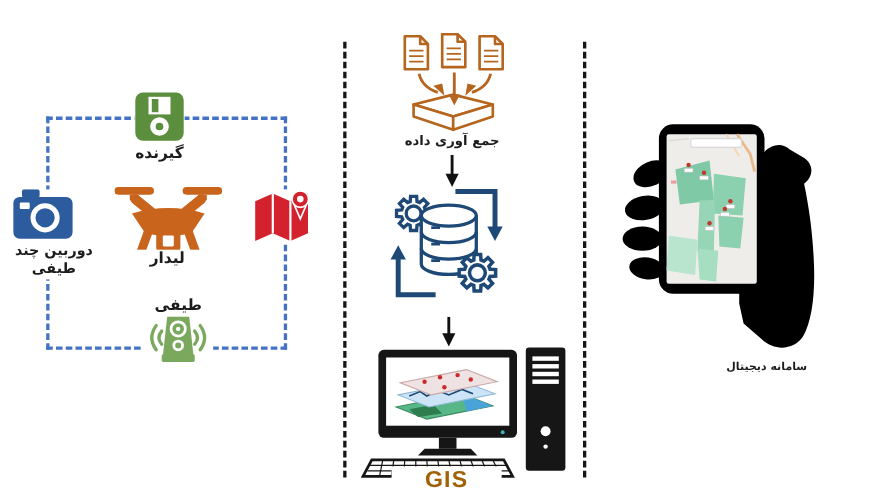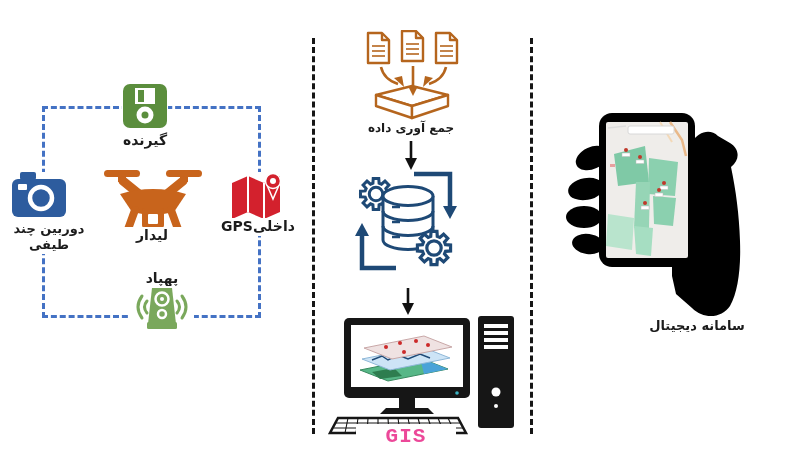--- a/index.html
+++ b/index.html
@@ -1,21 +1,21 @@
 <!DOCTYPE html>
 <html><head>
 <meta charset="utf-8">
 <style>
   html,body{margin:0;padding:0;background:#fff;}
   .canvas{position:relative;width:800px;height:450px;background:#ffffff;overflow:hidden;
           font-family:"DejaVu Sans",sans-serif;}
   .icon{position:absolute;}
   .lbl{position:absolute;font-weight:700;color:#1c1c1c;font-size:14px;text-align:center;
        direction:rtl;background:#fff;line-height:1.25;}
-  .gis{font-family:Liberation Mono, monospace;font-size:21px;direction:ltr;letter-spacing:1px;color:#ec4899;}
+  .gis{font-family:Liberation Sans, sans-serif;font-size:21px;direction:ltr;letter-spacing:1px;color:#a16207;}
   .loop-rect{position:absolute;left:42px;top:106px;width:213px;height:206px;
              border:3px dashed #4472c4;z-index:1;}
   .icon,.lbl{z-index:2;}
   .vdash{position:absolute;top:38px;height:396px;width:0;border-left:3px dashed #161616;}
   .arrow-down{position:absolute;}
 </style>
 </head>
 <body>
 
 <div class="canvas">
@@ -60,23 +60,22 @@
 
   <svg class="icon" style="left:229px;top:172px" width="58" height="50" viewBox="0 0 58 50">
     <rect x="0" y="0" width="58" height="50" fill="#fff"></rect>
     <path d="M3,11 L19,4 L35,11 L51,4 L51,40 L35,47 L19,40 L3,47 Z" fill="#d3212d"></path>
     <line x1="19" y1="4" x2="19" y2="40" stroke="#fff" stroke-width="2"></line>
     <line x1="35" y1="11" x2="35" y2="47" stroke="#fff" stroke-width="2"></line>
     <polygon points="38,13 50,13 44,27" fill="#d3212d" stroke="#fff" stroke-width="1.5"></polygon>
     <circle cx="44" cy="9" r="7.5" fill="#d3212d" stroke="#fff" stroke-width="1.5"></circle>
     <circle cx="44" cy="9" r="3" fill="#fff"></circle>
   </svg>
-  <div class="lbl" style="left:216px;top:218px;width:84px">داخلیGPS</div>
-
-  <div class="lbl" style="left:127px;top:270px;width:70px">پهپاد</div>
+
+  <div class="lbl" style="left:127px;top:270px;width:70px">طیفی</div>
   <svg class="icon" style="left:130px;top:286px" width="64" height="54" viewBox="0 0 64 54">
     <rect x="0" y="0" width="64" height="54" fill="#fff"></rect>
     <polygon points="22,2 42,2 46,38 18,38" fill="#7aa85c"></polygon>
     <rect x="17" y="36" width="30" height="7" rx="1.5" fill="#7aa85c"></rect>
     <circle cx="32" cy="13" r="6.5" fill="none" stroke="#fff" stroke-width="2.5"></circle>
     <circle cx="32" cy="13" r="2" fill="#fff"></circle>
     <circle cx="32" cy="28" r="4" fill="none" stroke="#fff" stroke-width="2.5"></circle>
     <path d="M12,10 Q4,21 12,32" fill="none" stroke="#7aa85c" stroke-width="3" stroke-linecap="round"></path>
     <path d="M17,15 Q12,21 17,27" fill="none" stroke="#7aa85c" stroke-width="3" stroke-linecap="round"></path>
     <path d="M52,10 Q60,21 52,32" fill="none" stroke="#7aa85c" stroke-width="3" stroke-linecap="round"></path>
@@ -239,15 +238,15 @@
         <rect x="108" y="90" width="8" height="3.5" fill="#fff" stroke="#bbb" stroke-width="0.5"></rect>
           <circle cx="112" cy="87" r="2" fill="#c0392b"></circle>
         <rect x="103" y="97" width="8" height="3.5" fill="#fff" stroke="#bbb" stroke-width="0.5"></rect>
           <circle cx="107" cy="94" r="2" fill="#c0392b"></circle>
         <rect x="89" y="110" width="8" height="3.5" fill="#fff" stroke="#bbb" stroke-width="0.5"></rect>
           <circle cx="93" cy="107" r="2" fill="#c0392b"></circle>
         <rect x="58" y="68" width="5" height="3" fill="#e8a0a0"></rect>
       </g>
     </g>
   </svg>
-  <div class="lbl" style="left:637px;top:318px;width:120px;font-size:13px">سامانه دیجیتال</div>
+  <div class="lbl" style="left:637px;top:328px;width:120px;font-size:10px">سامانه دیجیتال</div>
 
 </div>
 
 </body></html>

